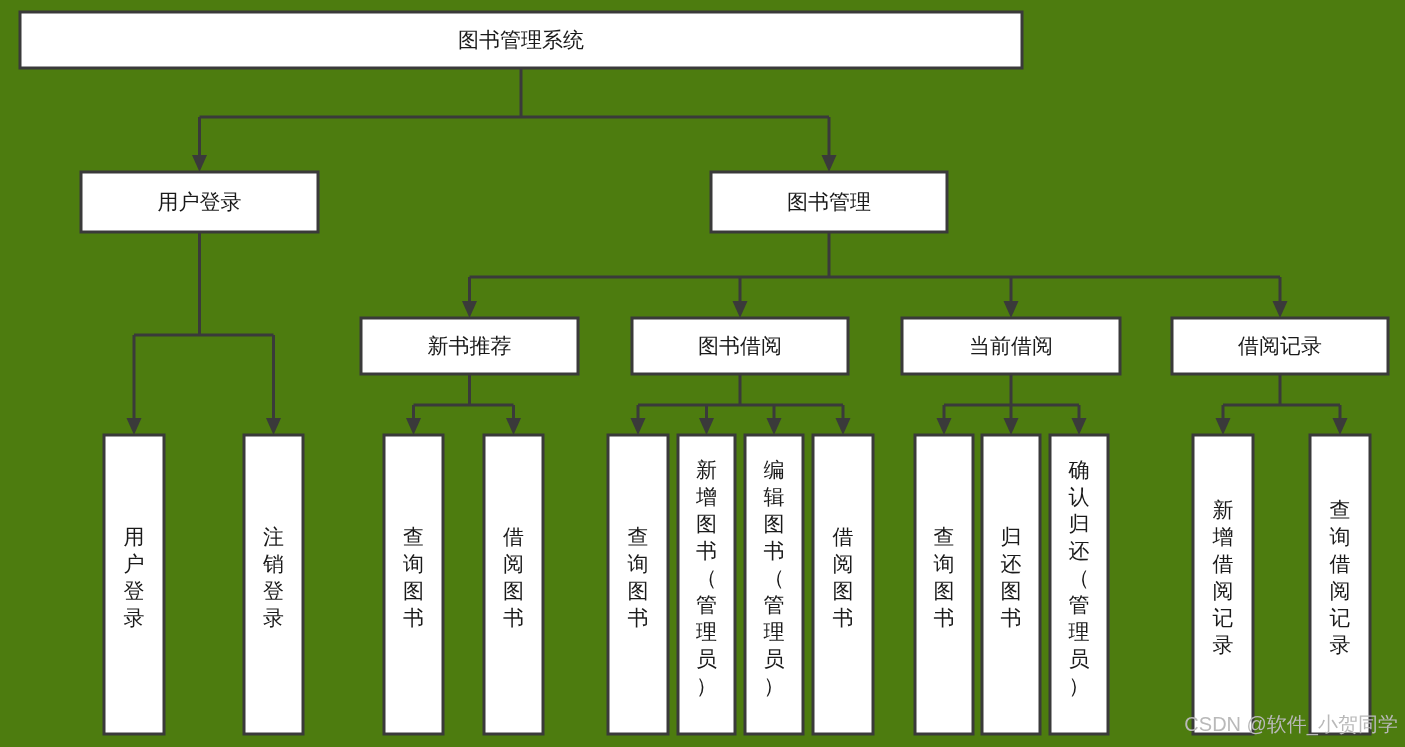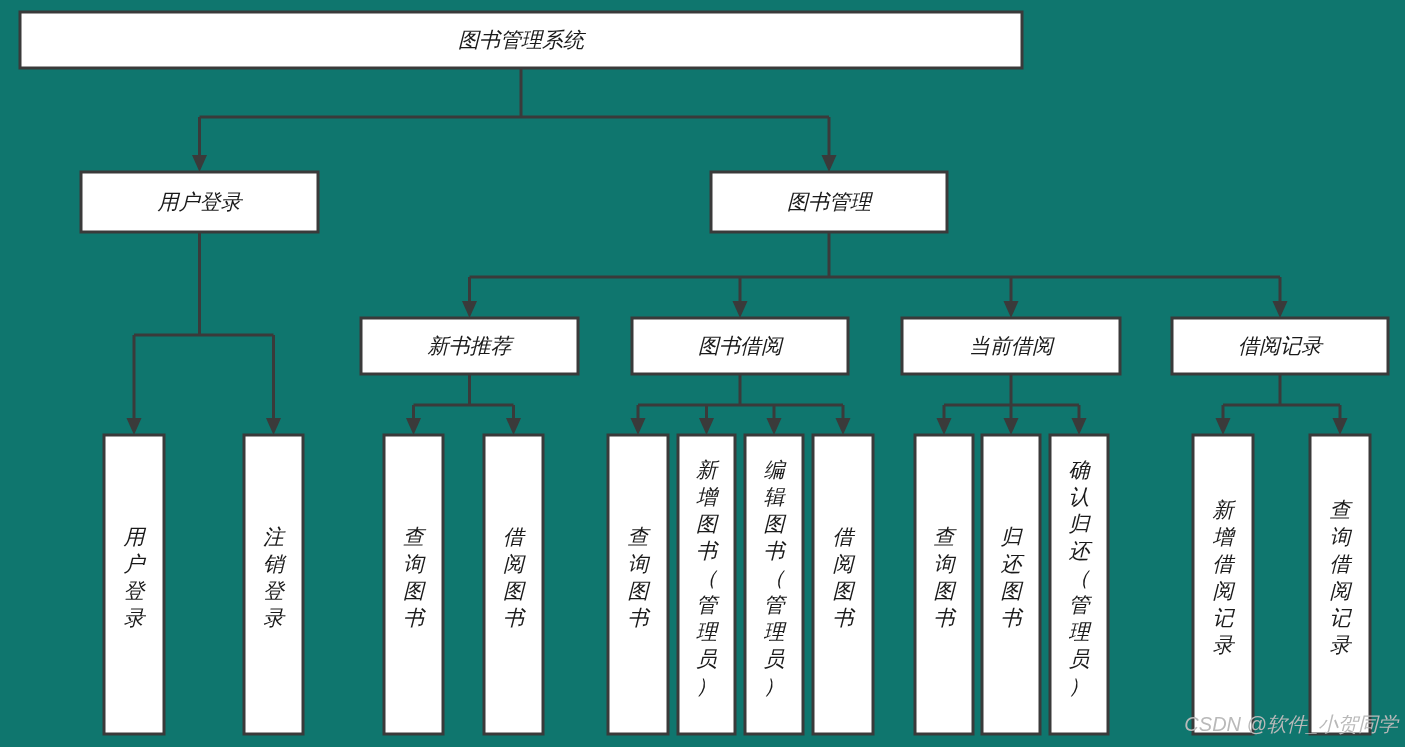--- a/index.html
+++ b/index.html
@@ -8,23 +8,22 @@
     padding: 0;
     background: #ffffff;
   }
   body {
     font-family: "Liberation Sans", "DejaVu Sans", sans-serif;
   }
   #diagram-root {
     position: relative;
     width: 1405px;
     height: 747px;
-    background: #0f766e;
+    background: #4d7c0f;
     overflow: hidden;
-    font-style: italic;
   }
   svg.diagram-canvas {
     position: absolute;
     left: 0;
     top: 0;
     width: 1405px;
     height: 747px;
     display: block;
   }
   .node-box {

